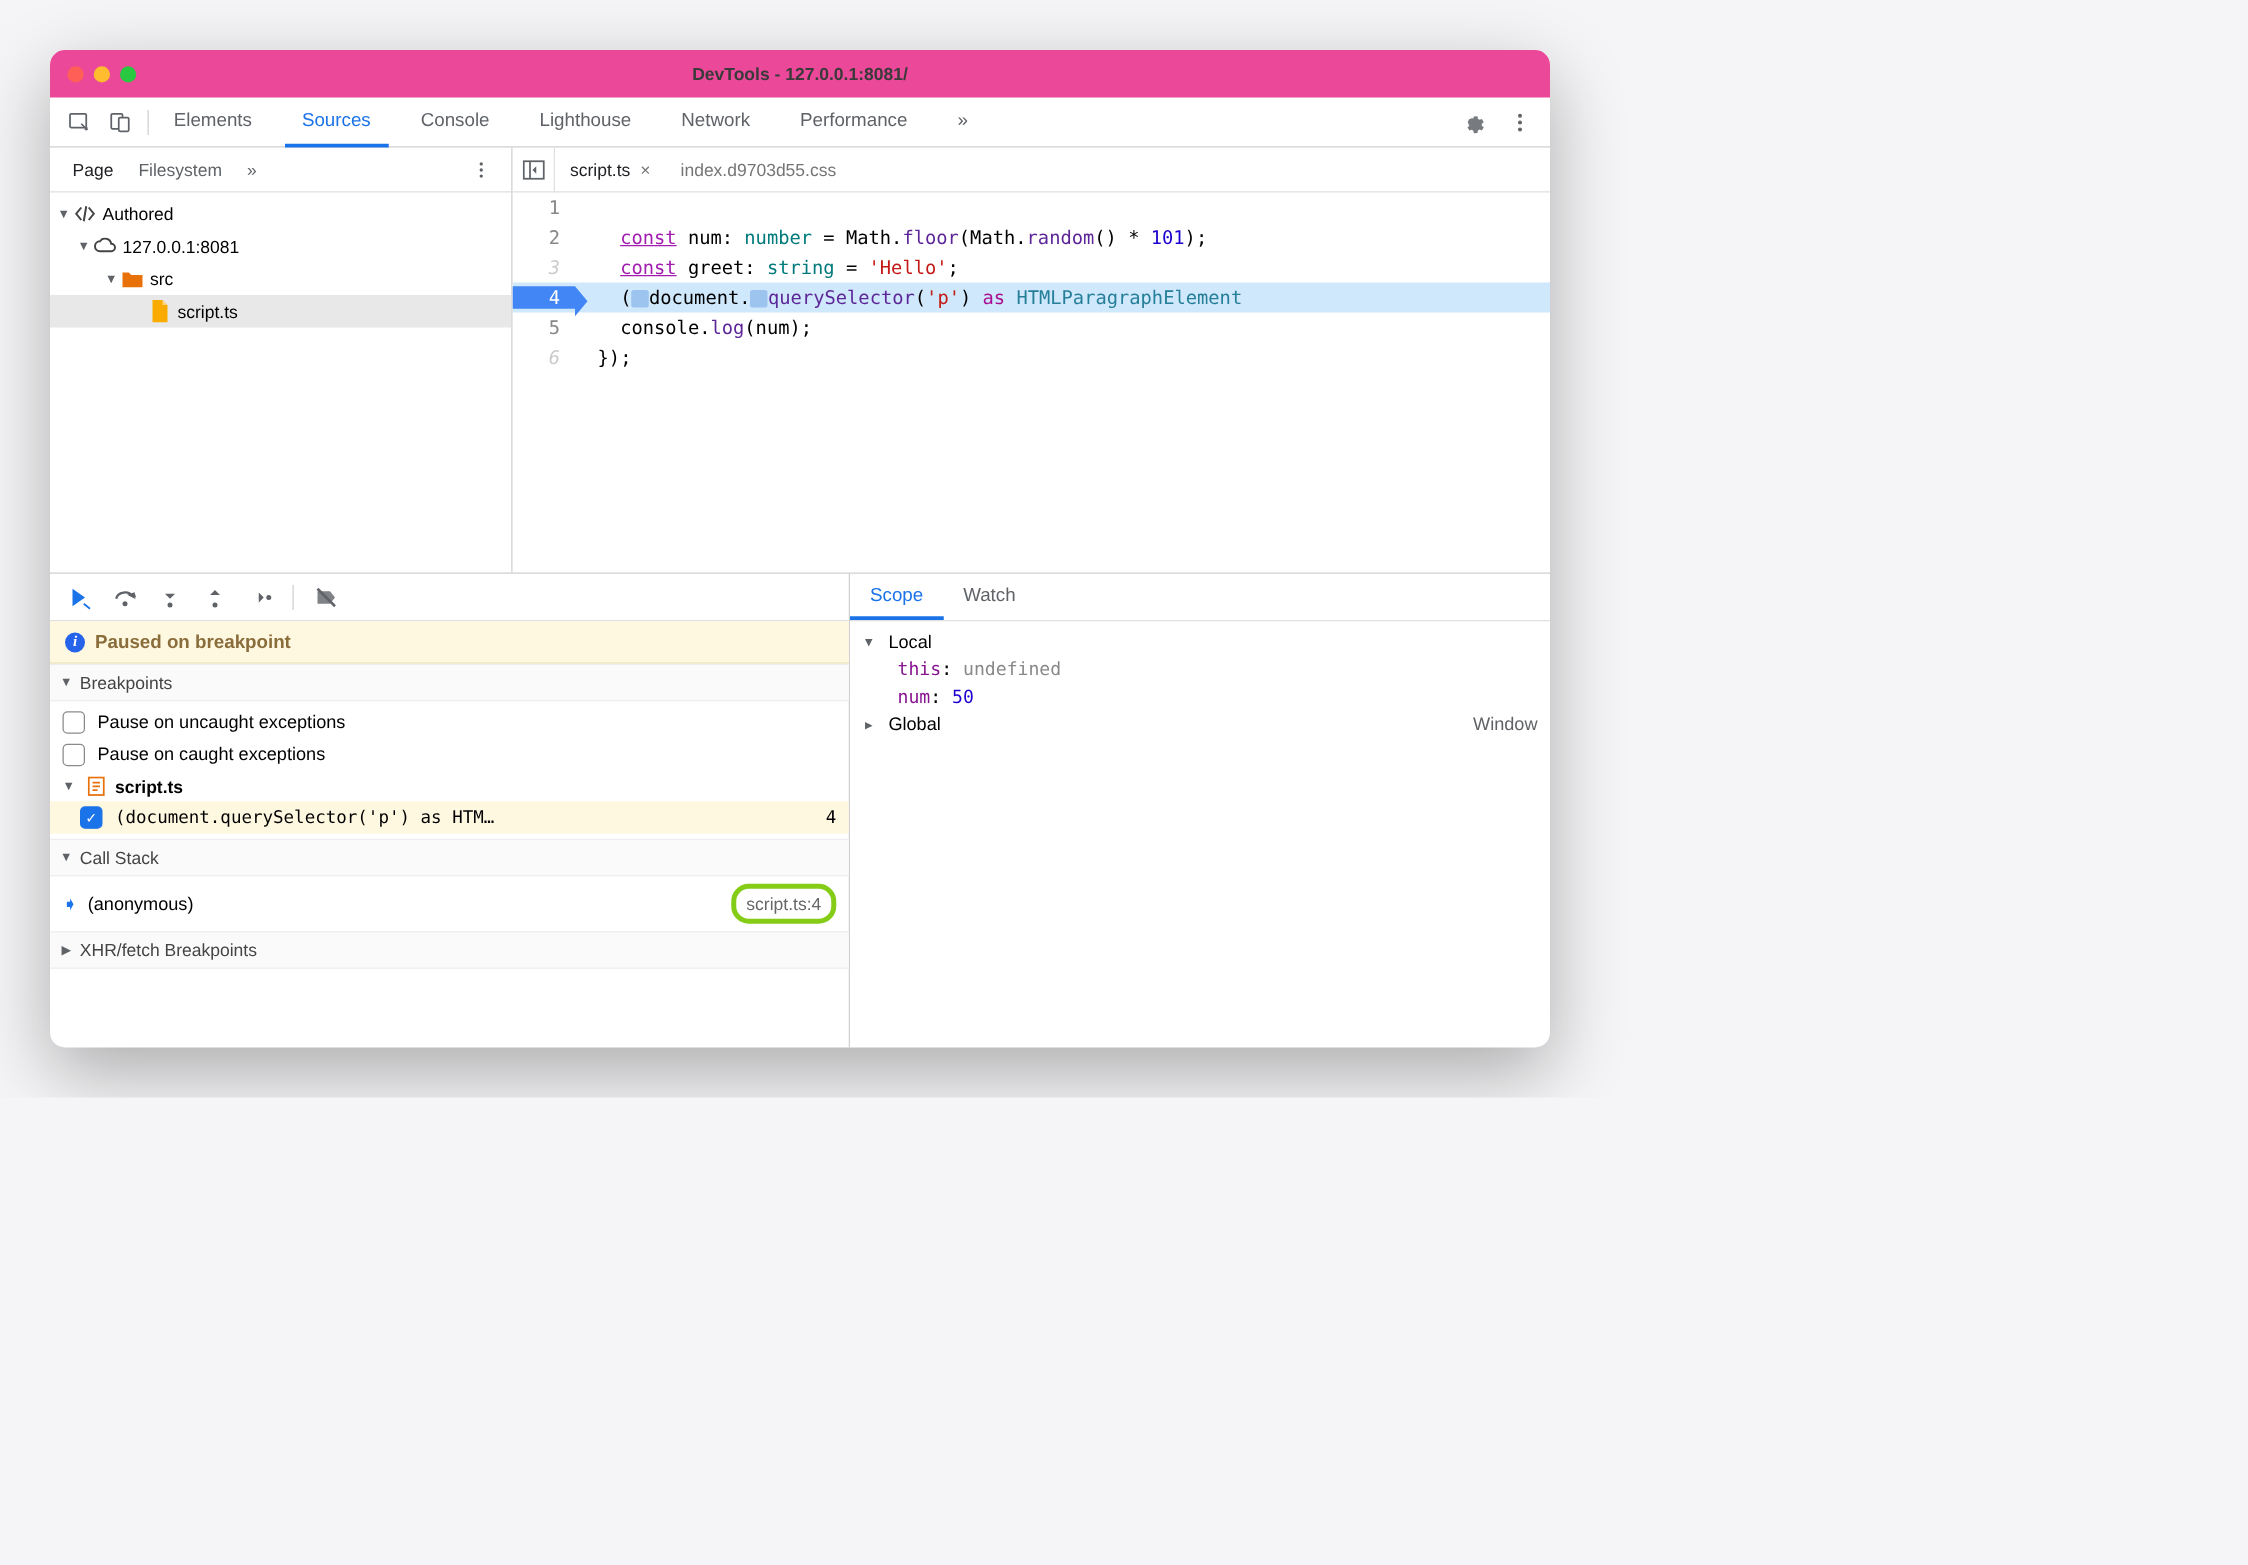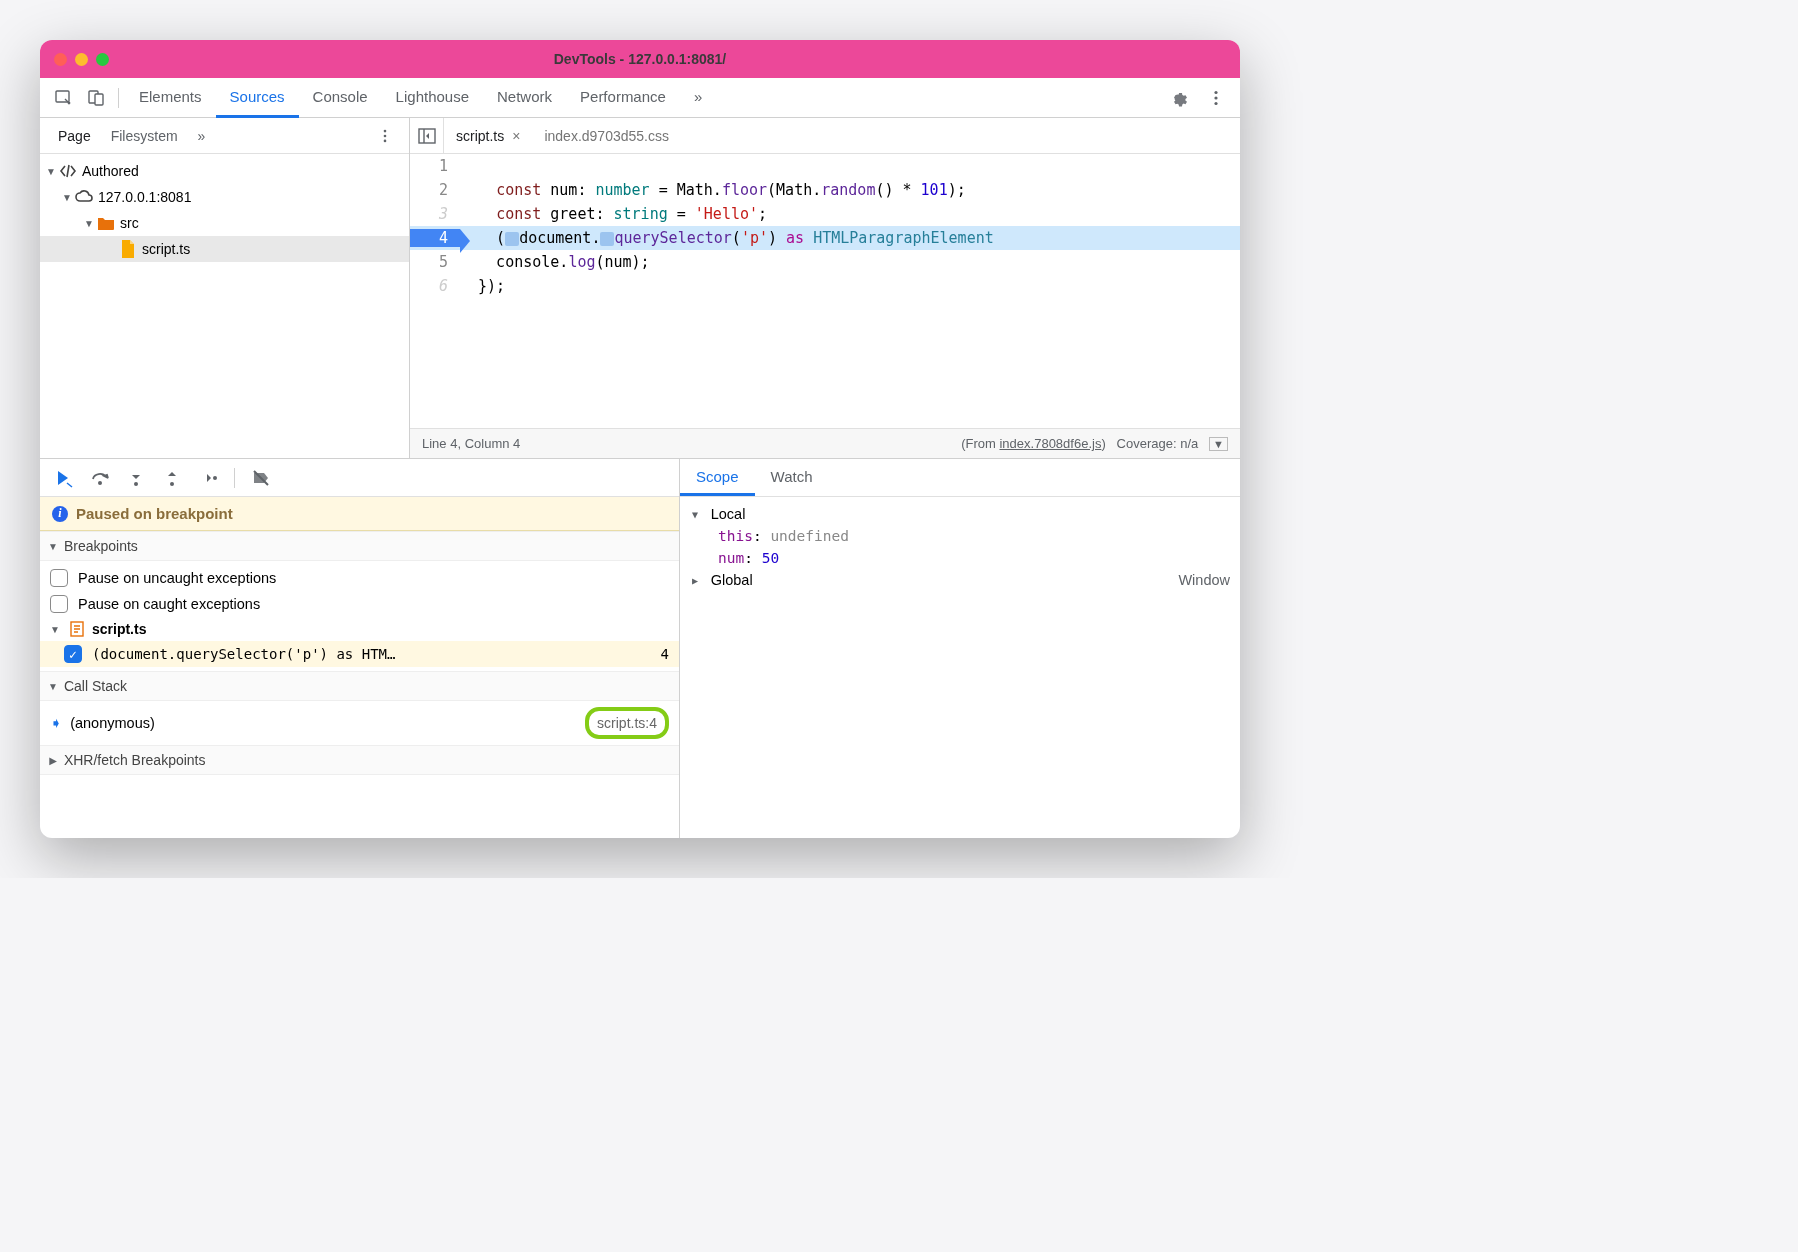--- a/index.html
+++ b/index.html
@@ -8,21 +8,21 @@
     .titlebar { display: flex; align-items: center; height: 38px; background: #ec4899; position: relative; }
     .traffic { display: flex; gap: 8px; padding-left: 14px; }
     .dot { width: 13px; height: 13px; border-radius: 50%; }
     .dot.r { background: #ff5f57; }
     .dot.y { background: #febc2e; }
     .dot.g { background: #28c840; }
     .titlebar-title { position: absolute; left: 0; right: 0; text-align: center; font-size: 14px; font-weight: 600; color: #3a3a3a; pointer-events: none; }
     .toolbar { display: flex; align-items: center; height: 40px; border-bottom: 1px solid #d0d0d0; padding: 0 8px; }
     .tool-icon { width: 32px; height: 32px; display: inline-flex; align-items: center; justify-content: center; color: #5f6368; }
     .tool-divider { width: 1px; height: 20px; background: #d0d0d0; margin: 0 6px; }
-    .tabs { display: flex; gap: 0; flex: 1; }
+    .tabs { display: flex; gap: 12px; flex: 1; }
     .tab { padding: 0 14px; height: 40px; display: flex; align-items: center; font-size: 15px; color: #5f6368; cursor: pointer; border-bottom: 3px solid transparent; }
     .tab.active { color: #1a73e8; border-bottom-color: #1a73e8; }
     .toolbar-right { display: flex; align-items: center; gap: 6px; }
     .main { display: flex; height: 340px; }
     .sidebar { width: 370px; border-right: 1px solid #d0d0d0; display: flex; flex-direction: column; }
     .sidebar-tabs { display: flex; align-items: center; height: 36px; border-bottom: 1px solid #e0e0e0; padding: 0 8px; }
     .stab { padding: 0 10px; font-size: 14px; color: #5f6368; height: 36px; display: flex; align-items: center; }
     .stab.active { color: #202124; font-weight: 500; }
     .tree { flex: 1; overflow: auto; font-size: 14px; padding-top: 4px; }
     .tree-row { display: flex; align-items: center; height: 26px; padding-left: 6px; cursor: default; }
@@ -36,21 +36,21 @@
     .etab.active { color: #202124; }
     .etab.inactive { color: #757575; }
     .code { flex: 1; font-family: Menlo, Monaco, Consolas, monospace; font-size: 15px; overflow: hidden; }
     .code-line { display: flex; height: 24px; align-items: center; }
     .gutter { width: 50px; text-align: right; padding-right: 12px; color: #888; user-select: none; }
     .line-content { flex: 1; white-space: pre; }
     .code-line.exec { background: #cfe8fc; }
     .code-line.exec .gutter { background: #4285f4; color: #fff; position: relative; }
     .code-line.exec .gutter::after { content: ""; position: absolute; right: -10px; top: 0; border-top: 12px solid transparent; border-bottom: 12px solid transparent; border-left: 10px solid #4285f4; }
     .code-line.dim .gutter { color: #ccc; font-style: italic; }
-    .tok-kw { color: #7f1d1d; }
+    .tok-kw { color: #a21caf; text-decoration: underline; }
     .tok-fn { color: #5c2699; }
     .tok-str { color: #c41a16; }
     .tok-num { color: #1c00cf; }
     .tok-type { color: #007a7c; }
     .tok-as { color: #aa0d91; }
     .tok-cls { color: #267f99; }
     .step-marker { display: inline-flex; width: 14px; height: 14px; background: #9cc4ef; border-radius: 2px; vertical-align: middle; }
     .status { display: flex; align-items: center; height: 30px; border-top: 1px solid #e0e0e0; padding: 0 12px; font-size: 13px; color: #5f6368; justify-content: space-between; background: #f7f7f7; }
     .status a { color: #5f6368; text-decoration: underline; }
     .bottom { display: flex; border-top: 1px solid #d0d0d0; height: 380px; }
@@ -223,28 +223,20 @@
           </div>
           <div class="code-line">
             <div class="gutter">5</div>
             <div class="line-content"><span>    console.</span><span class="tok-fn">log</span><span>(num);</span></div>
           </div>
           <div class="code-line dim">
             <div class="gutter">6</div>
             <div class="line-content"><span>  });</span></div>
           </div>
         </div>
-      <div class="status">
-        <span>Line 4, Column 4</span>
-        <span>
-          <span>(From </span><a>index.7808df6e.js</a><span>)</span>
-          &nbsp;&nbsp;<span>Coverage: n/a</span>
-          &nbsp;&nbsp;<span style="border:1px solid #bbb;padding:0 3px;font-size:11px;">▼</span>
-        </span>
-      </div>
     </div>
   </div>
 
   <div class="bottom">
     <div class="debug-pane">
       <div class="debug-tools">
         <div class="dbg-btn">
             <svg width="20" height="20" viewBox="0 0 20 20">
               <path d="M4 3l10 7-10 7z" fill="#1a73e8"></path>
               <path d="M13 15 l5 4" stroke="#1a73e8" stroke-width="1.5"></path>

